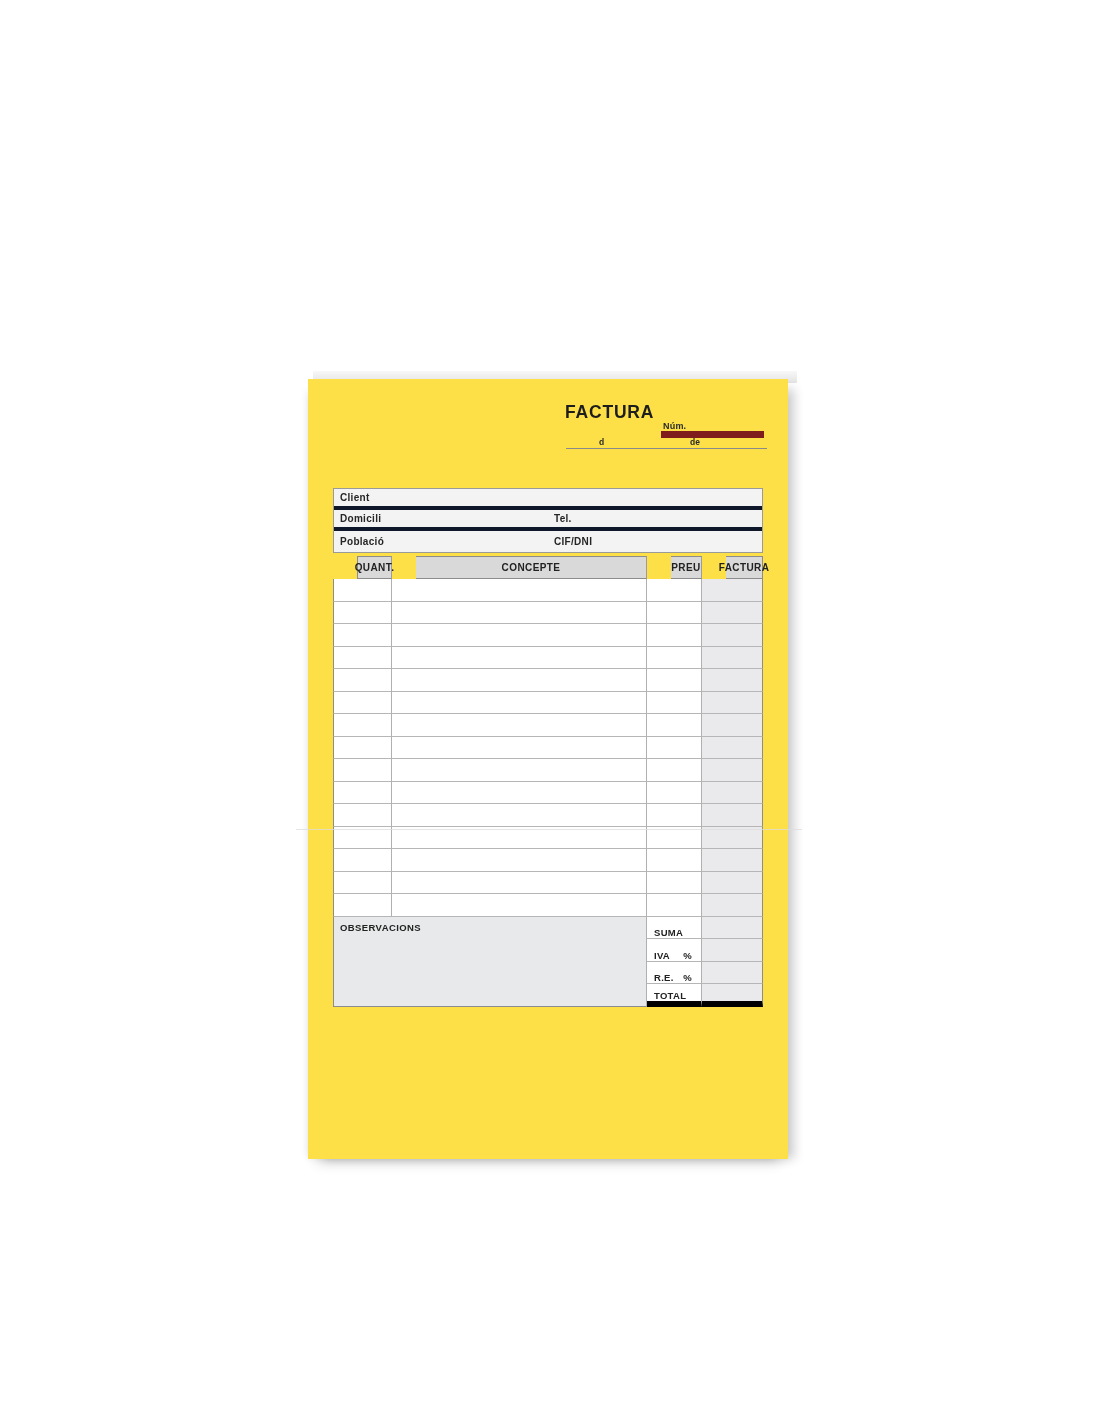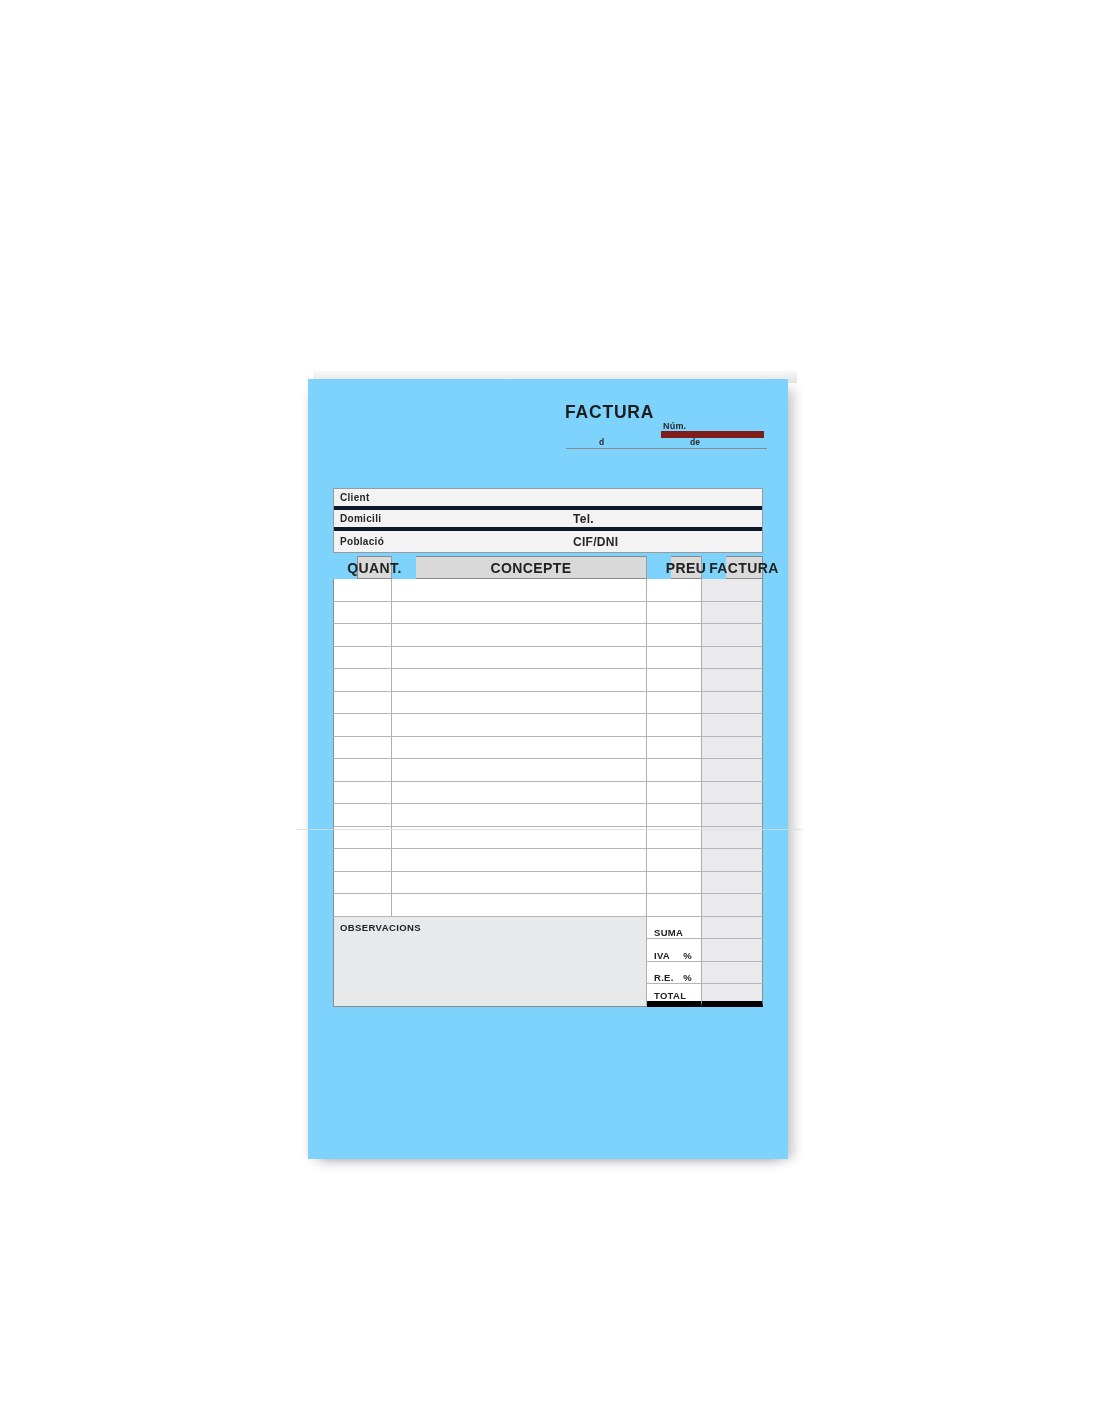--- a/index.html
+++ b/index.html
@@ -4,21 +4,21 @@
 <style>
   html,body{margin:0;padding:0;background:#ffffff;}
   body{font-family:"Liberation Sans", sans-serif;}
   .canvas{position:relative;width:1100px;height:1422px;background:#ffffff;overflow:hidden;}
 
   
   .backsheet{position:absolute;left:313px;top:371px;width:484px;height:12px;
     background:linear-gradient(to bottom,#f8f8f8 0%,#e3e3e3 100%);border-radius:1px;}
 
   
-  .page{position:absolute;left:308px;top:379px;width:480px;height:780px;background:#7dd3fc;
+  .page{position:absolute;left:308px;top:379px;width:480px;height:780px;background:#fde047;
     box-shadow: 11px 5px 10px -5px rgba(0,0,0,.20),
                 0 12px 12px -8px rgba(0,0,0,.14),
                 -7px 5px 8px -7px rgba(0,0,0,.12);}
 
   
   .seam{position:absolute;left:296px;top:829px;width:506px;height:1px;background:#dcdcdc;opacity:.75;z-index:5;}
 
   
   .title{position:absolute;left:257px;top:25px;font-size:17.5px;font-weight:700;
     letter-spacing:.8px;color:#1d1d1d;line-height:1;}
@@ -28,27 +28,27 @@
   .dateline{position:absolute;left:258px;top:56px;width:201px;height:13px;border-bottom:1px solid #8a8a8a;}
   .dateline .d1{position:absolute;left:33px;bottom:1px;font-size:8.5px;font-weight:700;color:#2a2a2a;}
   .dateline .d2{position:absolute;left:124px;bottom:1px;font-size:8.5px;font-weight:700;color:#2a2a2a;}
 
   
   .clientbox{position:absolute;left:25px;top:109px;width:430px;height:65px;box-sizing:border-box;
     border:1px solid #9a9a9a;background:#f3f3f3;display:grid;grid-template-rows:repeat(3,1fr);}
   .crow{position:relative;display:flex;align-items:center;border-bottom:4px solid #0f172a;}
   .crow:last-child{border-bottom:none;}
   .crow .clbl{padding-left:6px;font-size:10px;font-weight:700;color:#262626;letter-spacing:.3px;}
-  .crow .clbl2{position:absolute;left:239px;font-size:12px;font-weight:700;color:#262626;letter-spacing:.3px;}
+  .crow .clbl2{position:absolute;left:220px;font-size:10px;font-weight:700;color:#262626;letter-spacing:.3px;}
 
   
   .itable{position:absolute;left:25px;top:177px;width:430px;}
   .thead{display:grid;grid-template-columns:59px 255px 55px 61px;height:23px;}
   .hcell{box-sizing:border-box;background:#d9d9d9;display:flex;align-items:center;justify-content:center;
-    font-size:14px;font-weight:700;color:#222;letter-spacing:.4px;
+    font-size:10px;font-weight:700;color:#222;letter-spacing:.4px;
     border-top:1px solid #8c8c8c;border-bottom:1px solid #8c8c8c;border-right:1px solid #9c9c9c;margin-left:24px;}
   .hcell.h0{border-left:1px solid #8c8c8c;}
   .hcell.h3{border-right:1px solid #8c8c8c;}
 
   .trow{display:grid;grid-template-columns:59px 255px 55px 61px;height:22.5px;}
   .tcell{box-sizing:border-box;border-right:1px solid #b0b0b0;border-bottom:1px solid #b6b6b6;background:#ffffff;}
   .tcell.c0{border-left:1px solid #8c8c8c;}
   .tcell.c3{border-right:1px solid #8c8c8c;background:#eaeaec;}
 
   .tfoot{display:grid;grid-template-columns:314px 55px 61px;grid-auto-rows:22.5px;}

